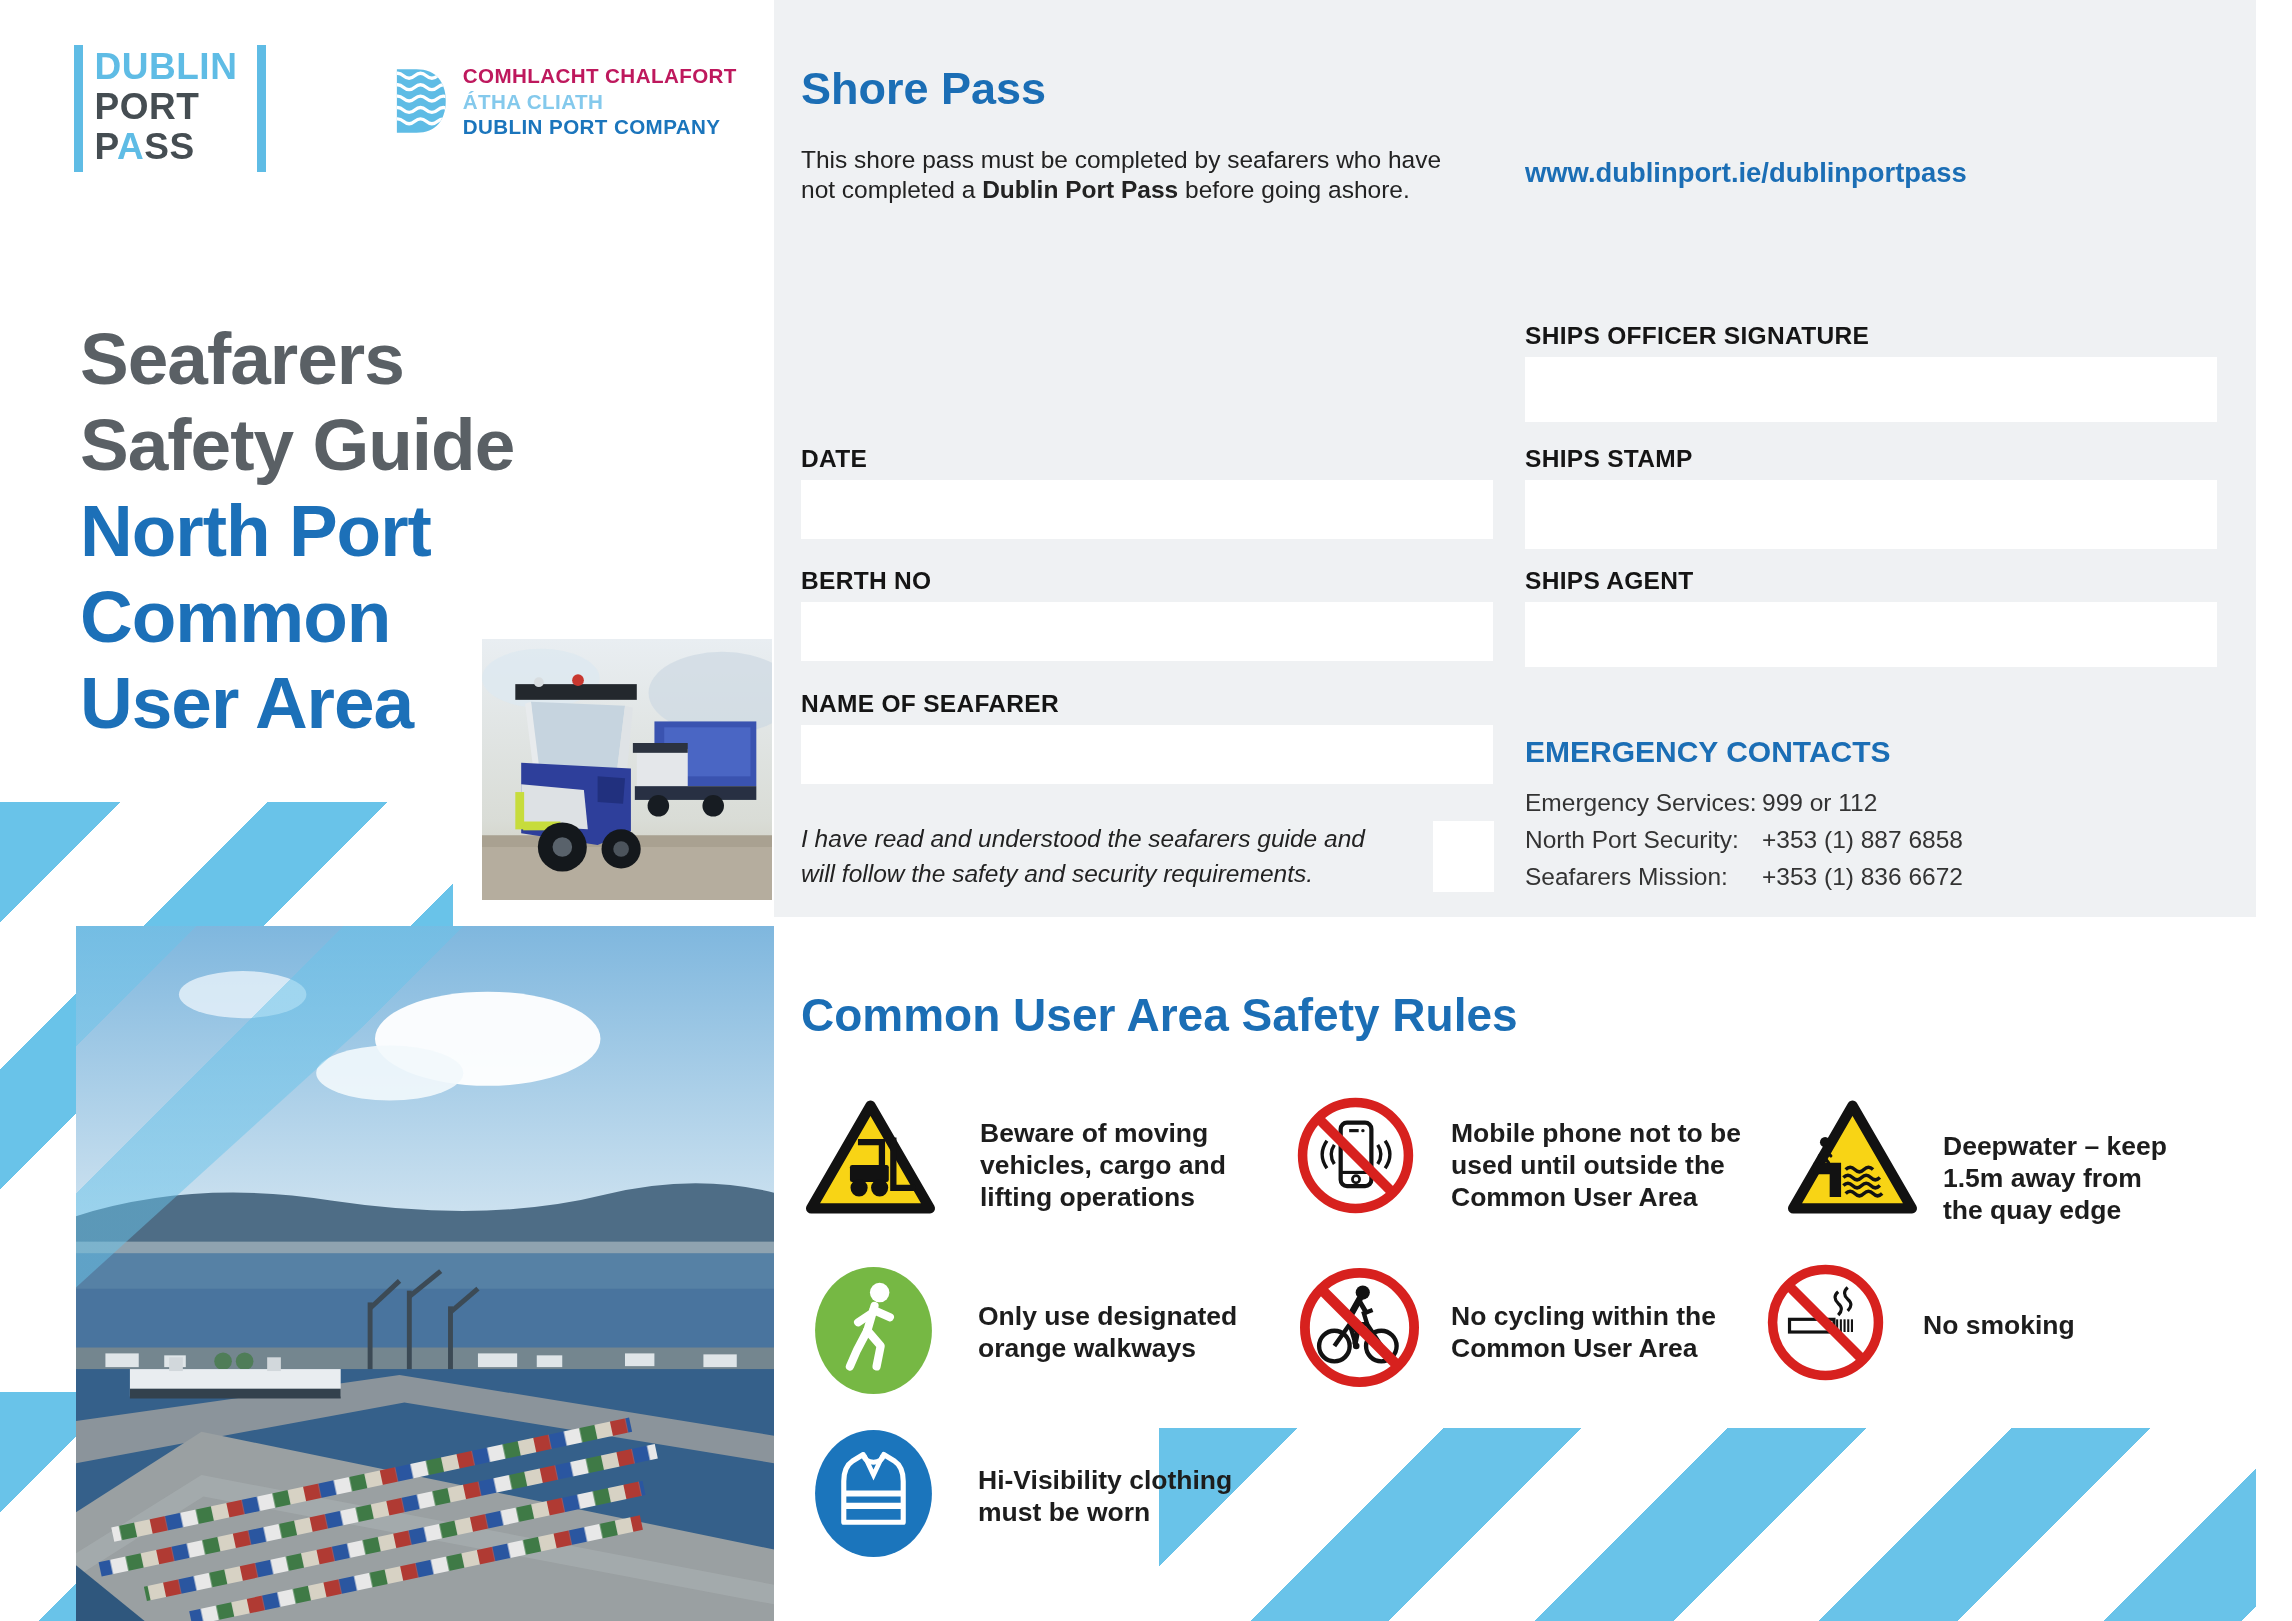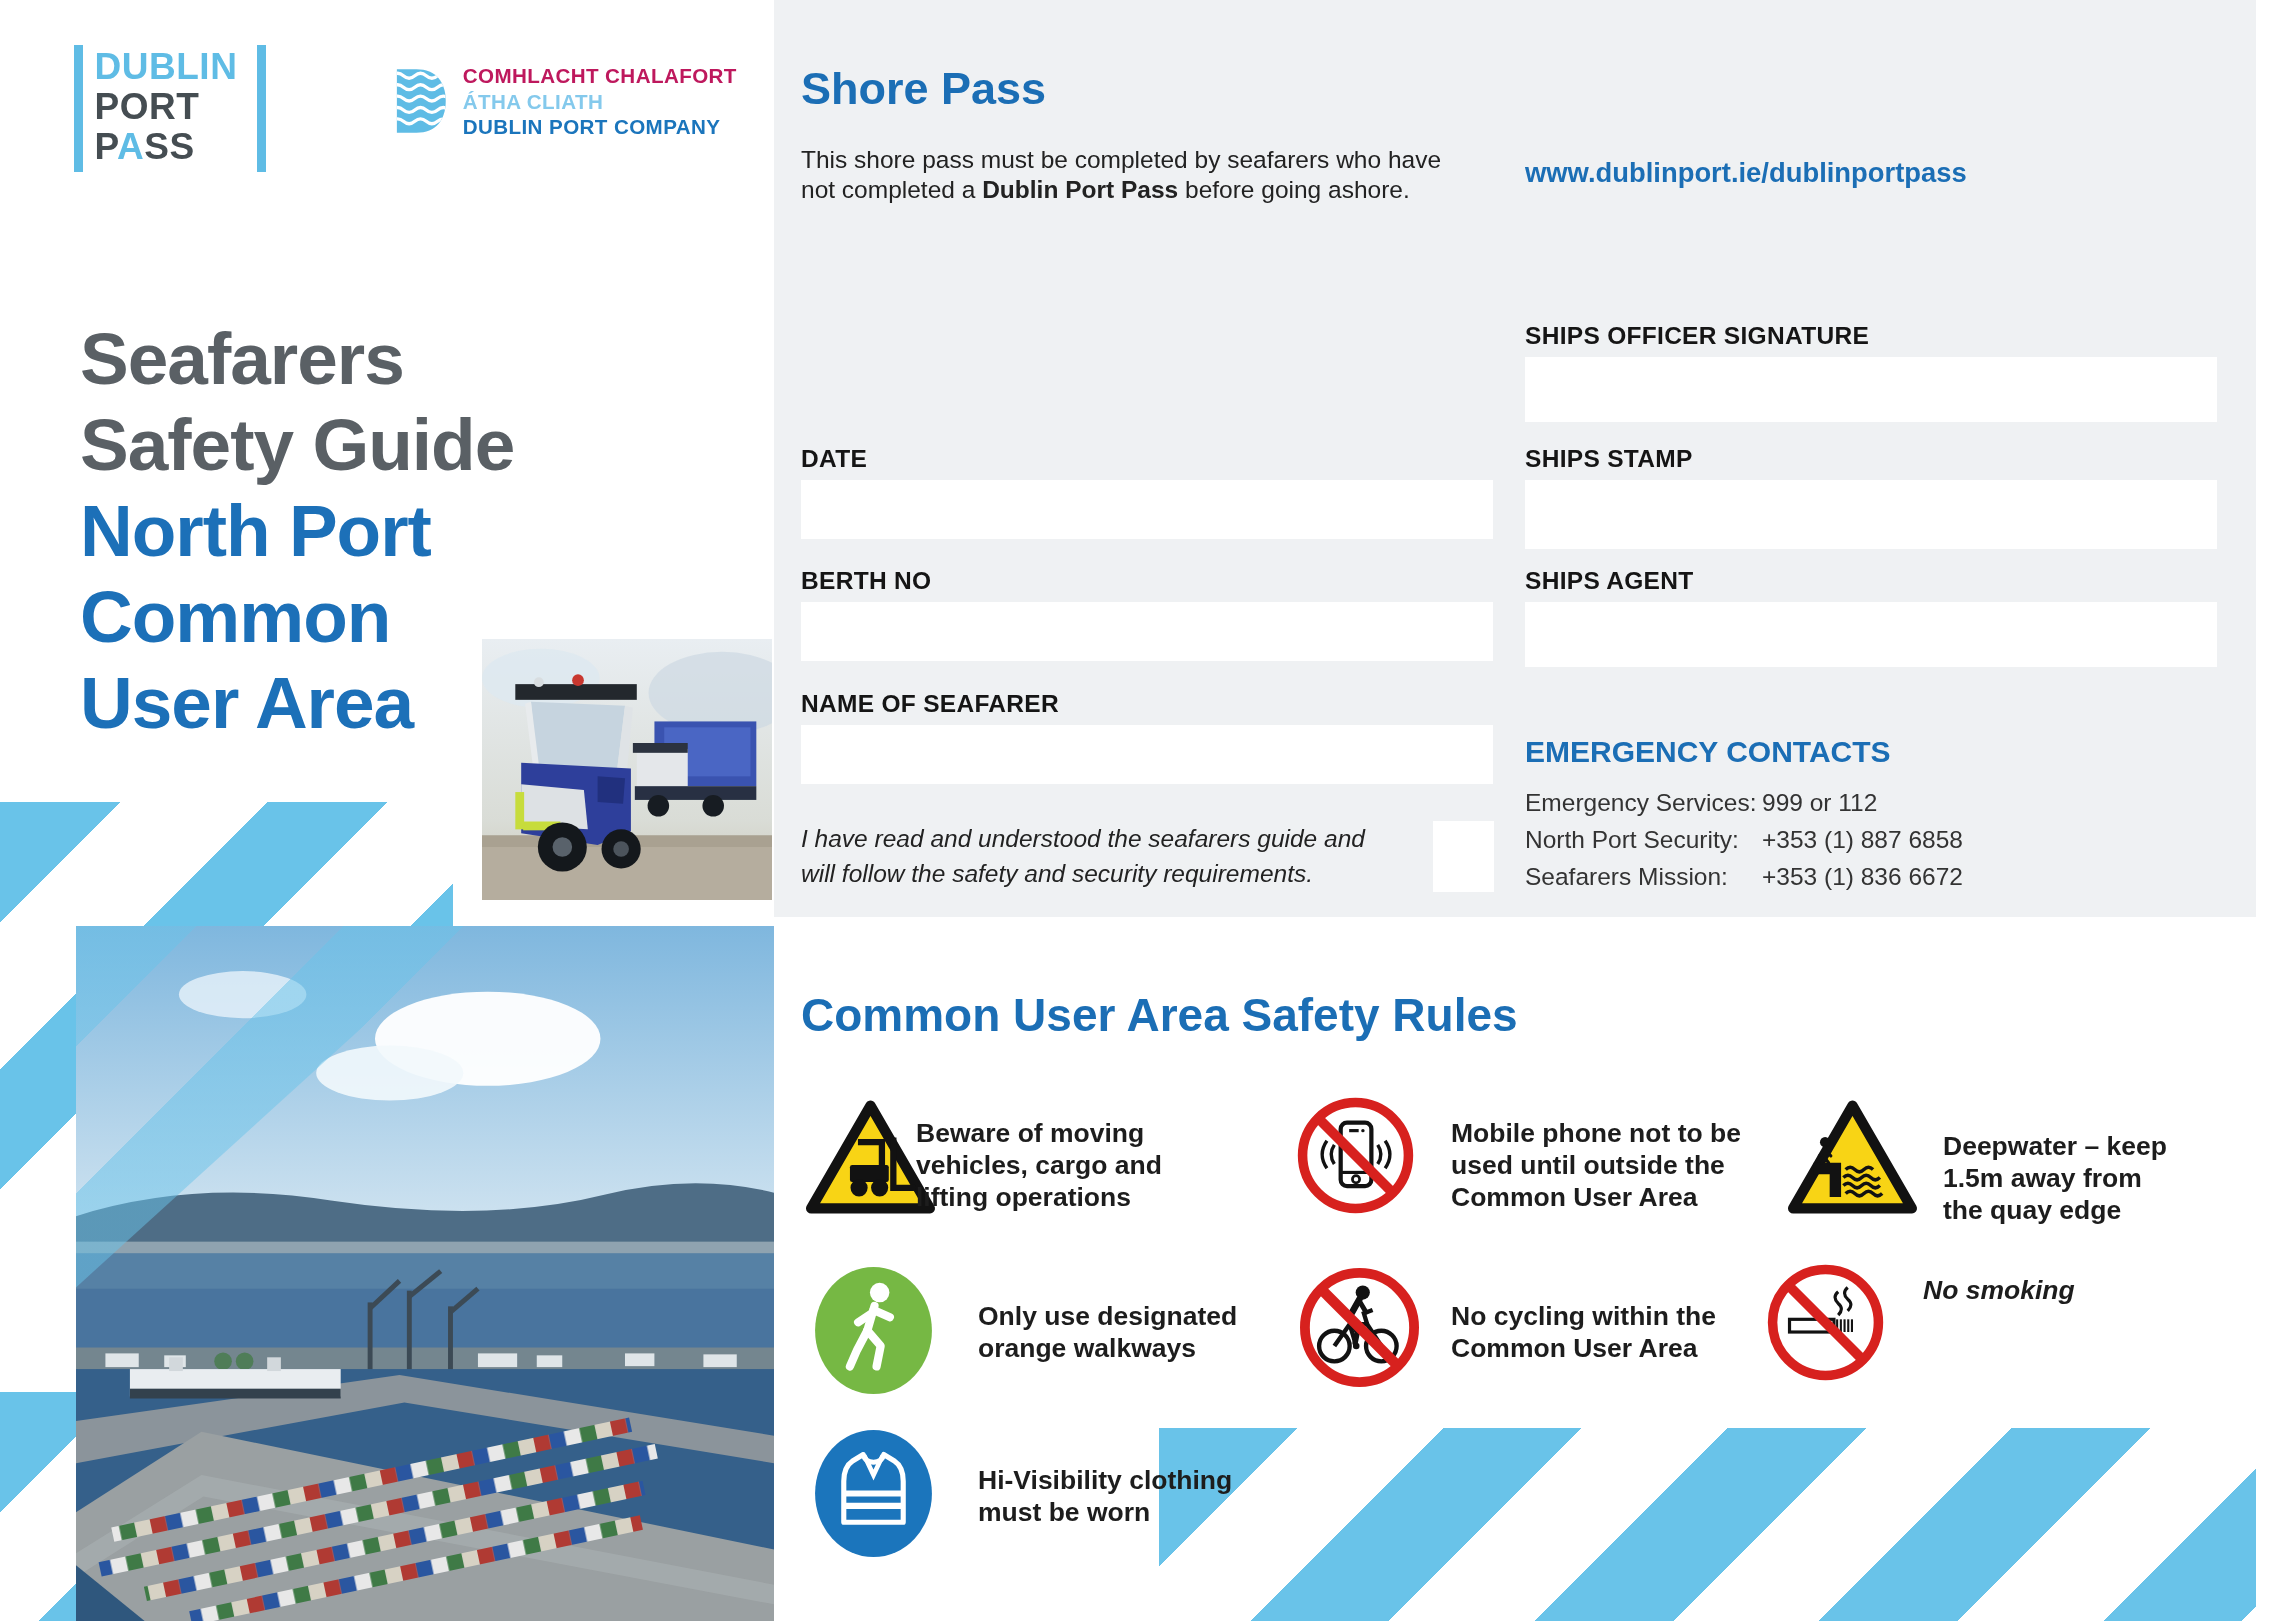--- a/index.html
+++ b/index.html
@@ -352,31 +352,31 @@
   <div class="abs" style="left:812px;top:1427px;">
     <svg width="123" height="133" viewBox="0 0 120 128">
       <ellipse cx="60" cy="64" rx="57" ry="62" fill="#1B75BC"></ellipse>
       <path d="M40 32 C34 36 31 43 31 52 L31 92 L89 92 L89 52 C89 43 86 36 80 32 L70 26 C68 36 52 36 50 26 Z" fill="none" stroke="#ffffff" stroke-width="5" stroke-linejoin="round"></path>
       <path d="M51 27 L60 46 L69 27" fill="none" stroke="#ffffff" stroke-width="4.5"></path>
       <line x1="32" y1="64" x2="88" y2="64" stroke="#ffffff" stroke-width="6"></line>
       <line x1="32" y1="76" x2="88" y2="76" stroke="#ffffff" stroke-width="6"></line>
     </svg>
   </div>
 
-  <div class="abs rule-text" style="left:916px;top:1117px;">Beware of moving
+  <div class="abs rule-text" style="left:980px;top:1117px;">Beware of moving
 vehicles, cargo and
 lifting operations</div>
   <div class="abs rule-text" style="left:1451px;top:1117px;">Mobile phone not to be
 used until outside the
 Common User Area</div>
   <div class="abs rule-text" style="left:1943px;top:1119px;margin-top:11px;">Deepwater – keep
 1.5m away from
 the quay edge</div>
   <div class="abs rule-text" style="left:978px;top:1300px;">Only use designated
 orange walkways</div>
   <div class="abs rule-text" style="left:1451px;top:1300px;">No cycling within the
 Common User Area</div>
-  <div class="abs rule-text" style="left:1923px;top:1274px;font-style:italic;">No smoking</div>
+  <div class="abs rule-text" style="left:1923px;top:1309px;">No smoking</div>
   <div class="abs rule-text" style="left:978px;top:1464px;">Hi-Visibility clothing
 must be worn</div>
 
 </div>
 
 
 </body></html>

